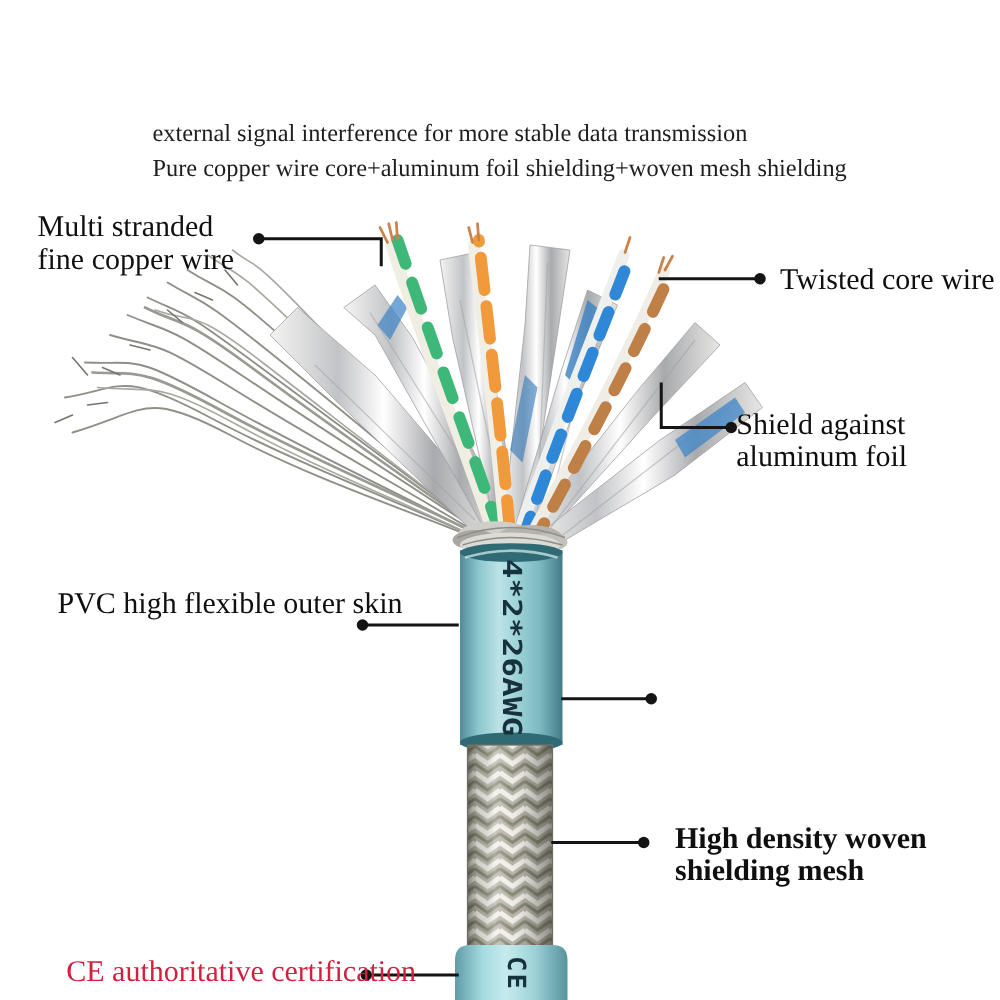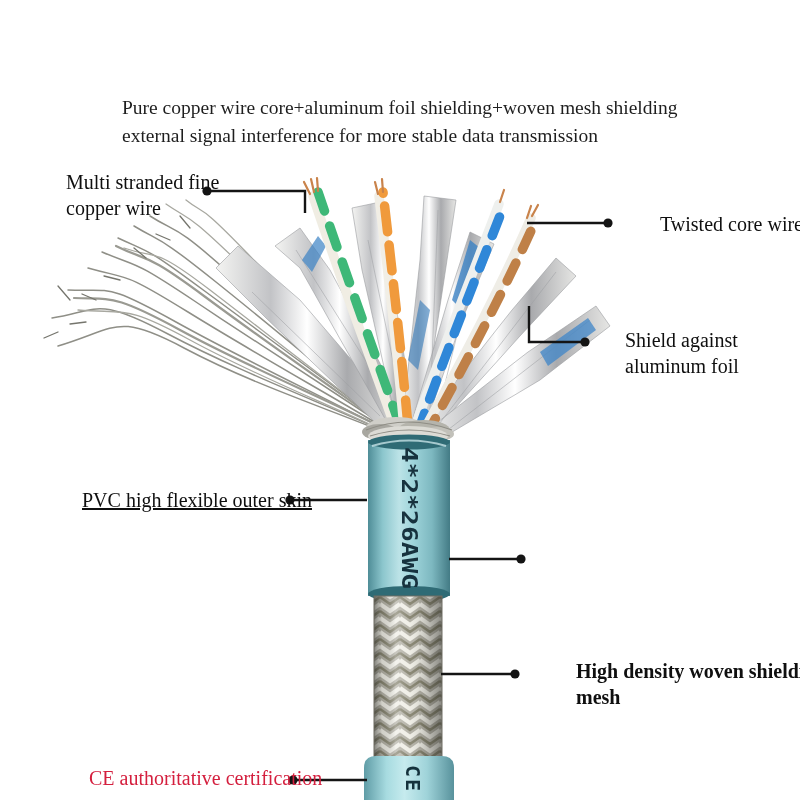--- a/index.html
+++ b/index.html
@@ -6,26 +6,26 @@
   .stage{position:relative;width:800px;height:800px;background:#ffffff;overflow:hidden;
          font-family:"Liberation Serif", serif;color:#101010;}
   .art{position:absolute;left:0;top:0;width:800px;height:800px;}
   .title-wrap{position:absolute;left:0;top:20px;width:800px;text-align:center;white-space:nowrap;}
   .title{display:inline-block;font-family:"Liberation Sans", sans-serif;font-weight:bold;
          font-size:60px;line-height:60px;color:#1b1b1b;letter-spacing:-1px;
          transform:scaleX(0.60);transform-origin:50% 50%;
          text-shadow:0.7px 0 0 #1b1b1b,-0.7px 0 0 #1b1b1b;}
   .subtitle{position:absolute;left:122px;top:94px;width:600px;font-size:19.5px;
             line-height:28px;color:#1e1e1e;}
-  .label{position:absolute;font-size:20px;line-height:26px;color:#0f0f0f;margin-left:36px;}
+  .label{position:absolute;font-size:24px;line-height:26px;color:#0f0f0f;}
   .nowrap{white-space:nowrap;}
   #lbl-multi{left:30px;top:169px;width:172px;}
   #lbl-twisted{left:624px;top:211px;}
   #lbl-shield{left:589px;top:327px;width:152px;}
-  #lbl-pvc{left:46px;top:487px;text-decoration:underline;}
+  #lbl-pvc{left:46px;top:470px;}
   #lbl-diam{left:541px;top:546px;}
   #lbl-mesh{left:540px;top:658px;width:254px;font-weight:bold;}
   #lbl-ce{left:53px;top:765px;color:#d41f3e;}
 </style>
 </head>
 <body>
 
 <div class="stage">
 
   <svg class="art" viewBox="0 0 800 800" xmlns="http://www.w3.org/2000/svg">
@@ -193,22 +193,22 @@
       <circle cx="585" cy="342" r="4.6"></circle>
         <circle cx="290" cy="500" r="4.6"></circle>
       <circle cx="521" cy="559" r="4.6"></circle>
         <circle cx="515" cy="674" r="4.6"></circle>
       <circle cx="293" cy="780" r="4.6"></circle>
     </g>
   </svg>
 
 
   <div class="subtitle">
+    <div>external signal interference for more stable data transmission</div>
     <div>Pure copper wire core+aluminum foil shielding+woven mesh shielding</div>
-    <div>external signal interference for more stable data transmission</div>
   </div>
 
   <div class="label" id="lbl-multi">Multi stranded fine copper wire</div>
   <div class="label nowrap" id="lbl-twisted">Twisted core wire</div>
   <div class="label" id="lbl-shield">Shield against aluminum foil</div>
   <div class="label nowrap" id="lbl-pvc">PVC high flexible outer skin</div>
   <div class="label" id="lbl-mesh">High density woven shielding mesh</div>
   <div class="label nowrap" id="lbl-ce">CE authoritative certification</div>
 </div>
 

